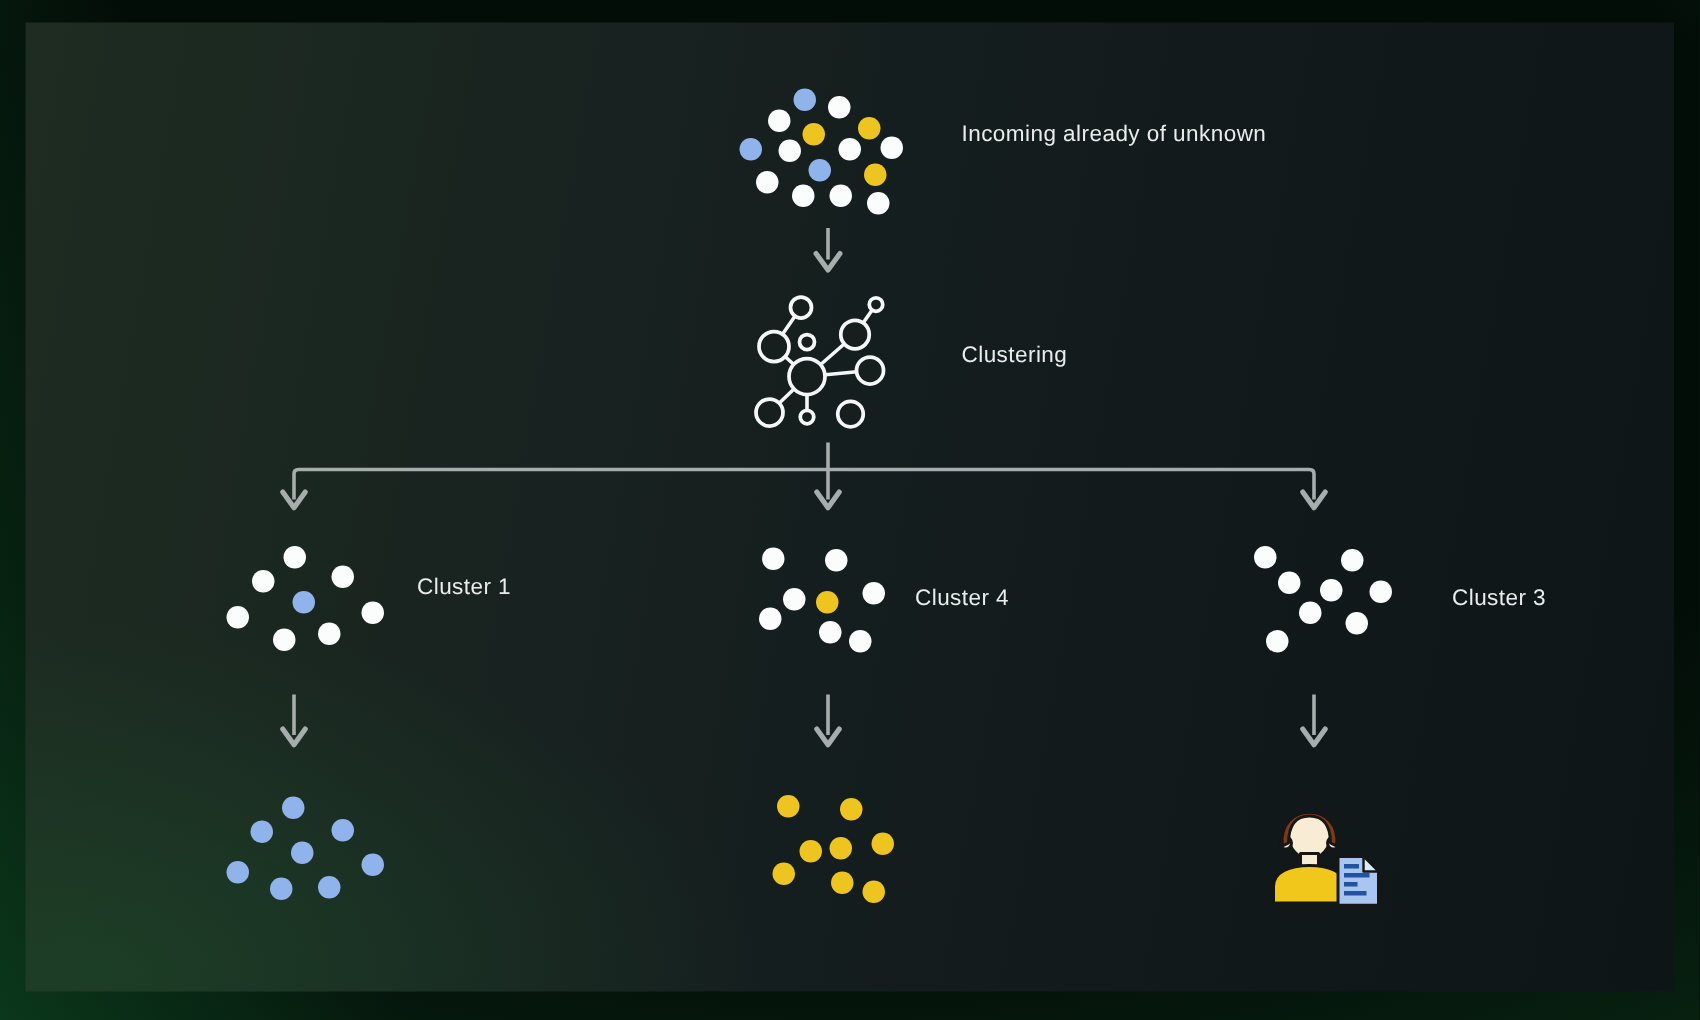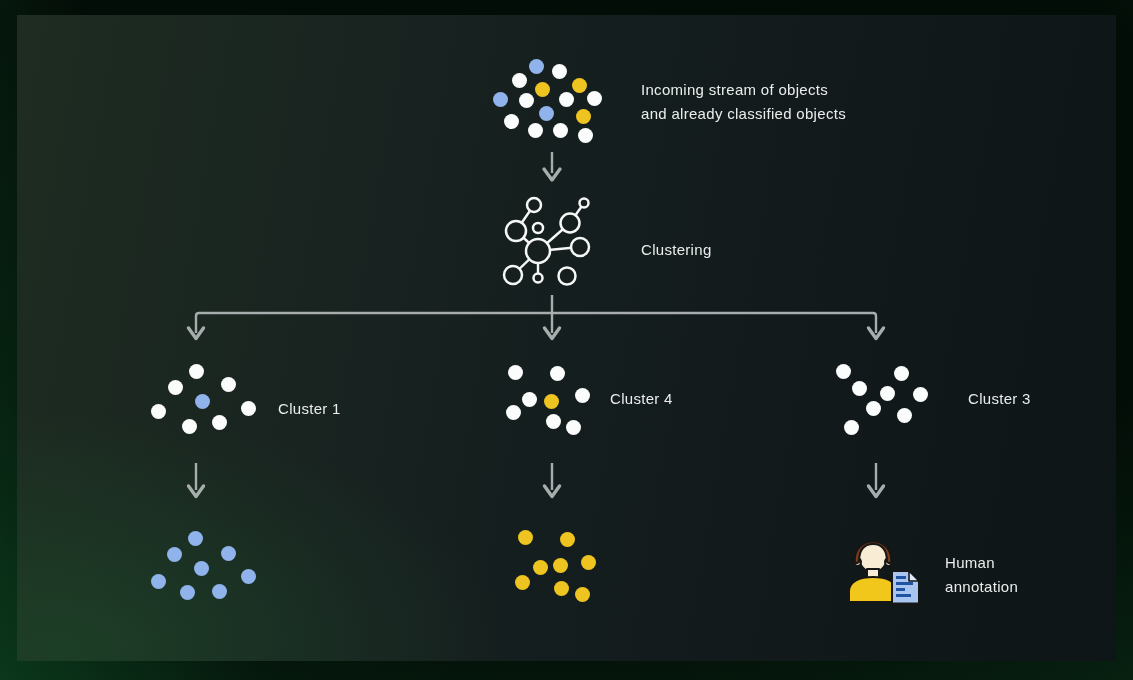--- a/index.html
+++ b/index.html
@@ -79,22 +79,21 @@
       <span class="dot" style="left: 71.5px; top: 33.5px; background: rgb(251, 252, 252);"></span>
       <span class="dot" style="left: 99.5px; top: 32.5px; background: rgb(251, 252, 252);"></span>
       <span class="dot" style="left: 51.5px; top: 47.5px; background: rgb(143, 179, 234);"></span>
       <span class="dot" style="left: 88.5px; top: 50.5px; background: rgb(238, 196, 32);"></span>
       <span class="dot" style="left: 16.5px; top: 55.5px; background: rgb(251, 252, 252);"></span>
       <span class="dot" style="left: 40.5px; top: 64.5px; background: rgb(251, 252, 252);"></span>
       <span class="dot" style="left: 65.5px; top: 64.5px; background: rgb(251, 252, 252);"></span>
       <span class="dot" style="left: 90.5px; top: 69.5px; background: rgb(251, 252, 252);"></span>
     </div>
   <div class="label" style="left:641px;top:78px">
-    <div>Incoming stream of objects</div>
-    <div>and already classified objects</div>
+    <div>Incoming already of unknown</div>
   </div>
 
   <svg class="overlay" style="left:497px;top:192px" width="106" height="103" viewBox="0 0 106 103">
     <g class="net">
       <line x1="37" y1="13" x2="19" y2="39"></line>
       <line x1="19" y1="39" x2="41" y2="59"></line>
       <line x1="41" y1="59" x2="73" y2="31"></line>
       <line x1="73" y1="31" x2="87" y2="11"></line>
       <line x1="41" y1="59" x2="83" y2="55"></line>
       <line x1="41" y1="59" x2="16" y2="83"></line>
@@ -104,33 +103,33 @@
       <circle cx="73" cy="31" r="9.5"></circle>
       <circle cx="19" cy="39" r="10"></circle>
       <circle cx="41" cy="36" r="5"></circle>
       <circle cx="41" cy="59" r="12"></circle>
       <circle cx="83" cy="55" r="9"></circle>
       <circle cx="16" cy="83" r="9"></circle>
       <circle cx="41" cy="86" r="4.5"></circle>
       <circle cx="70" cy="84" r="8.5"></circle>
     </g>
   </svg>
-  <div class="label" style="left:641px;top:238px">Clustering</div>
+  <div class="label" style="left:641px;top:225px">Clustering</div>
 
   <div class="dotgroup" style="left:150px;top:362px;width:115px;height:80px">
       <span class="dot" style="left: 38.5px; top: 1.5px; background: rgb(251, 252, 252);"></span>
       <span class="dot" style="left: 17.5px; top: 17.5px; background: rgb(251, 252, 252);"></span>
       <span class="dot" style="left: 70.5px; top: 14.5px; background: rgb(251, 252, 252);"></span>
       <span class="dot" style="left: 44.5px; top: 31.5px; background: rgb(143, 179, 234);"></span>
       <span class="dot" style="left: 0.5px; top: 41.5px; background: rgb(251, 252, 252);"></span>
       <span class="dot" style="left: 90.5px; top: 38.5px; background: rgb(251, 252, 252);"></span>
       <span class="dot" style="left: 31.5px; top: 56.5px; background: rgb(251, 252, 252);"></span>
       <span class="dot" style="left: 61.5px; top: 52.5px; background: rgb(251, 252, 252);"></span>
     </div>
-  <div class="label" style="left:278px;top:397px">Cluster 1</div>
+  <div class="label" style="left:278px;top:380px">Cluster 1</div>
 
   <div class="dotgroup" style="left:505px;top:362px;width:115px;height:80px">
       <span class="dot" style="left: 2.5px; top: 2.5px; background: rgb(251, 252, 252);"></span>
       <span class="dot" style="left: 44.5px; top: 3.5px; background: rgb(251, 252, 252);"></span>
       <span class="dot" style="left: 16.5px; top: 29.5px; background: rgb(251, 252, 252);"></span>
       <span class="dot" style="left: 38.5px; top: 31.5px; background: rgb(238, 196, 32);"></span>
       <span class="dot" style="left: 69.5px; top: 25.5px; background: rgb(251, 252, 252);"></span>
       <span class="dot" style="left: 0.5px; top: 42.5px; background: rgb(251, 252, 252);"></span>
       <span class="dot" style="left: 40.5px; top: 51.5px; background: rgb(251, 252, 252);"></span>
       <span class="dot" style="left: 60.5px; top: 57.5px; background: rgb(251, 252, 252);"></span>
@@ -182,17 +181,13 @@
     </g>
     <g transform="translate(44,46)">
       <path class="doc outl" d="M2,1 H19 L29,11 V33.5 H2 Z"></path>
       <path class="fold outl2" d="M19,1 V11 H29 Z"></path>
       <rect class="dline" x="6" y="6" width="10" height="3"></rect>
       <rect class="dline" x="6" y="12" width="17" height="3"></rect>
       <rect class="dline" x="6" y="18" width="9" height="3"></rect>
       <rect class="dline" x="6" y="24" width="15" height="3"></rect>
     </g>
   </svg>
-  <div class="label" style="left:945px;top:551px">
-    <div>Human</div>
-    <div>annotation</div>
-  </div>
 </div>
 
 </body></html>

